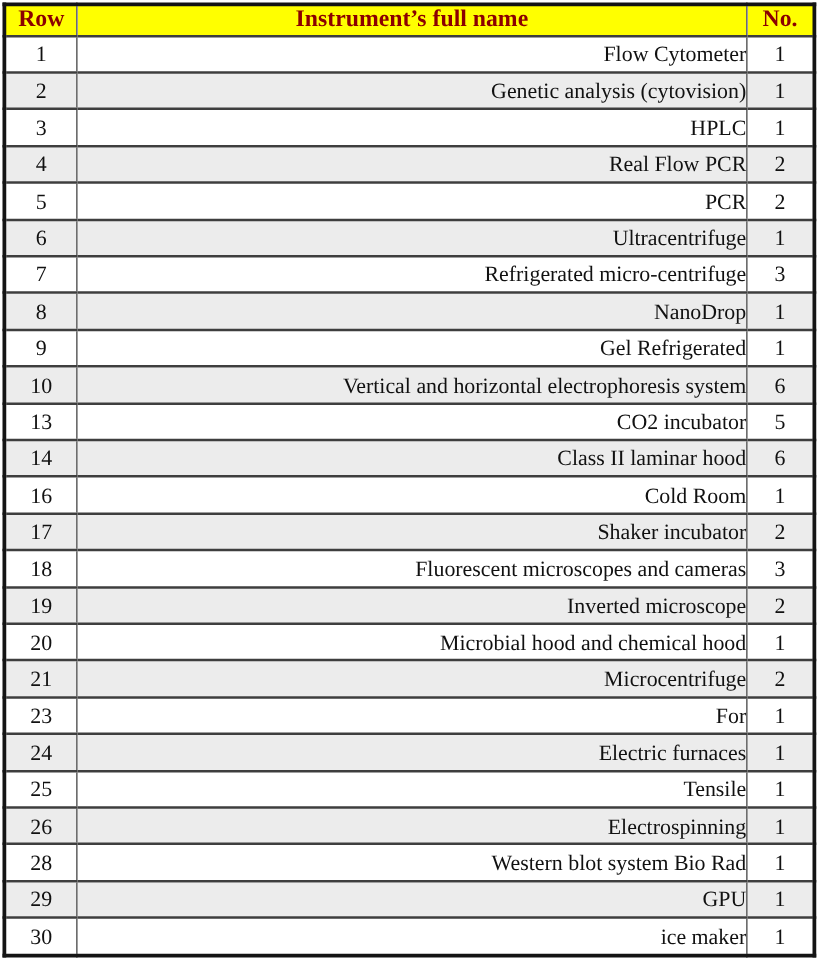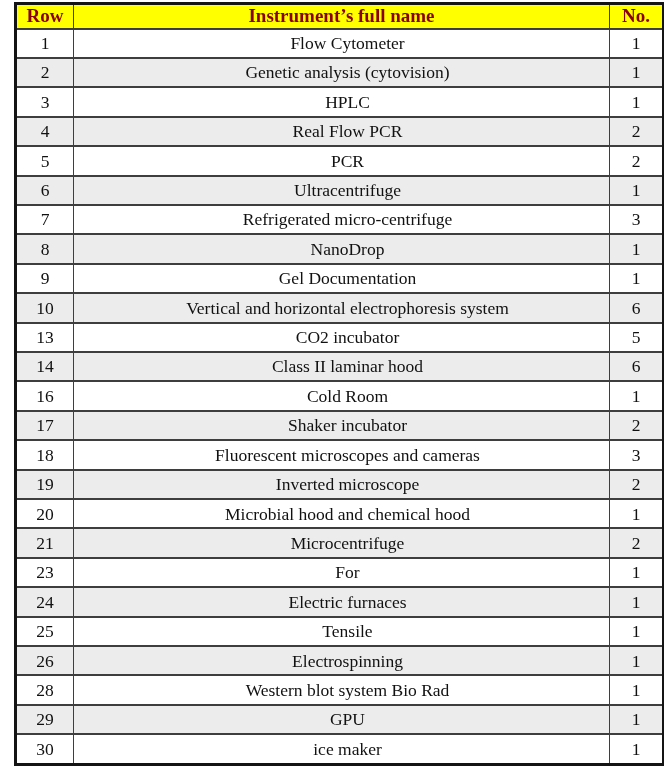--- a/index.html
+++ b/index.html
@@ -15,21 +15,21 @@
   html, body {
     margin: 0; padding: 0;
     width: 664px; height: 768px;
     background: #FFFFFF;
     font-family: "Liberation Serif", "DejaVu Serif", serif;
     overflow: hidden;
   }
   .page { position: relative; width: 664px; height: 768px; }
   table.instrument-table {
     position: absolute;
-    left: 14px; top: 2px;
+    left: 2px; top: 2px;
     width: 648px; height: 764px;
     border-collapse: collapse;
     table-layout: fixed;
     border: 3px solid var(--outer-border);
   }
   col.col-row { width: 58px; }
   col.col-name { width: 536px; }
   col.col-no { width: 54px; }
   th, td {
     border-left: 1px solid var(--border-color);
@@ -50,21 +50,21 @@
     text-align: center;
     height: 25px;
   }
   tbody td {
     color: var(--text-color);
     font-size: 17.5px;
     background: var(--row-bg);
   }
   tbody tr:nth-child(even) td { background: var(--row-alt-bg); }
   td.cell-rownum { text-align: center; }
-  td.cell-name   { text-align: center; padding-left: 12px; }
+  td.cell-name   { text-align: right; padding-left: 12px; }
   td.cell-count  { text-align: center; }
 </style>
 </head>
 <body>
 
 <div class="page">
   <table class="instrument-table">
     <colgroup>
       <col class="col-row">
       <col class="col-name">
@@ -113,21 +113,21 @@
           <td class="cell-name">Refrigerated micro-centrifuge</td>
           <td class="cell-count">3</td>
         </tr>
         <tr>
           <td class="cell-rownum">8</td>
           <td class="cell-name">NanoDrop</td>
           <td class="cell-count">1</td>
         </tr>
         <tr>
           <td class="cell-rownum">9</td>
-          <td class="cell-name">Gel Documentation</td>
+          <td class="cell-name">Gel Refrigerated</td>
           <td class="cell-count">1</td>
         </tr>
         <tr>
           <td class="cell-rownum">10</td>
           <td class="cell-name">Vertical and horizontal electrophoresis system</td>
           <td class="cell-count">6</td>
         </tr>
         <tr>
           <td class="cell-rownum">13</td>
           <td class="cell-name">CO2 incubator</td>

